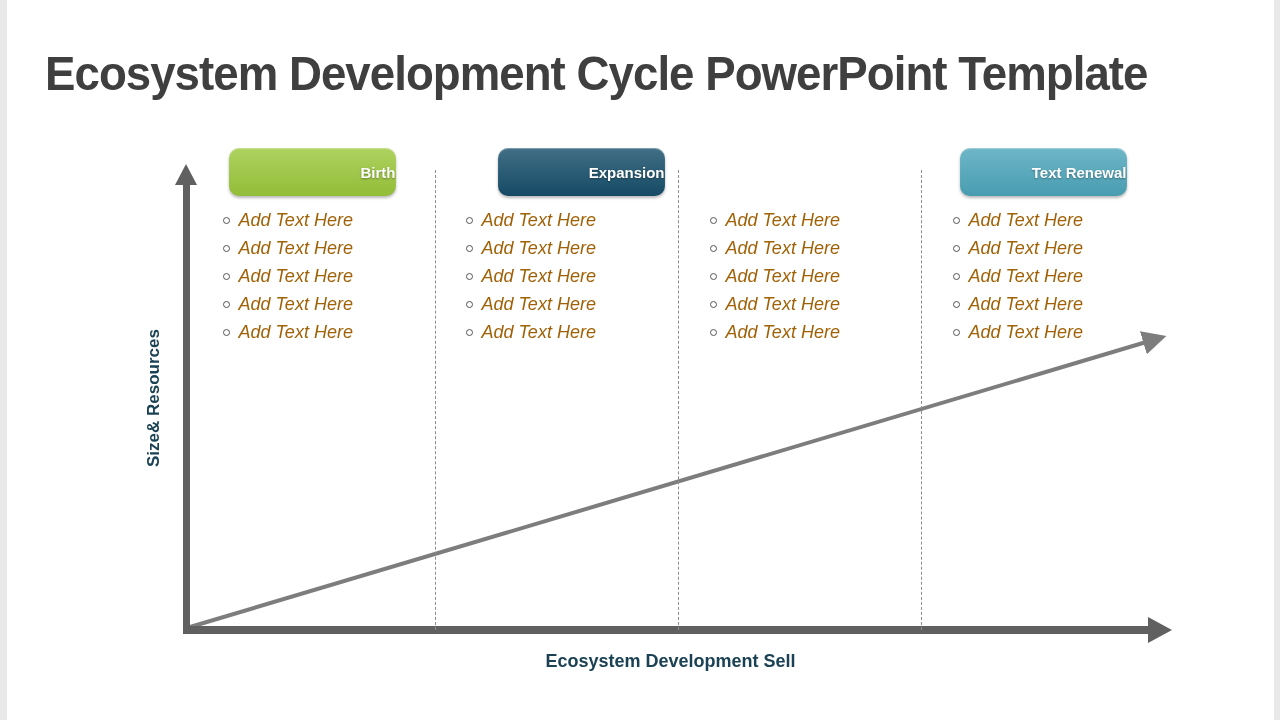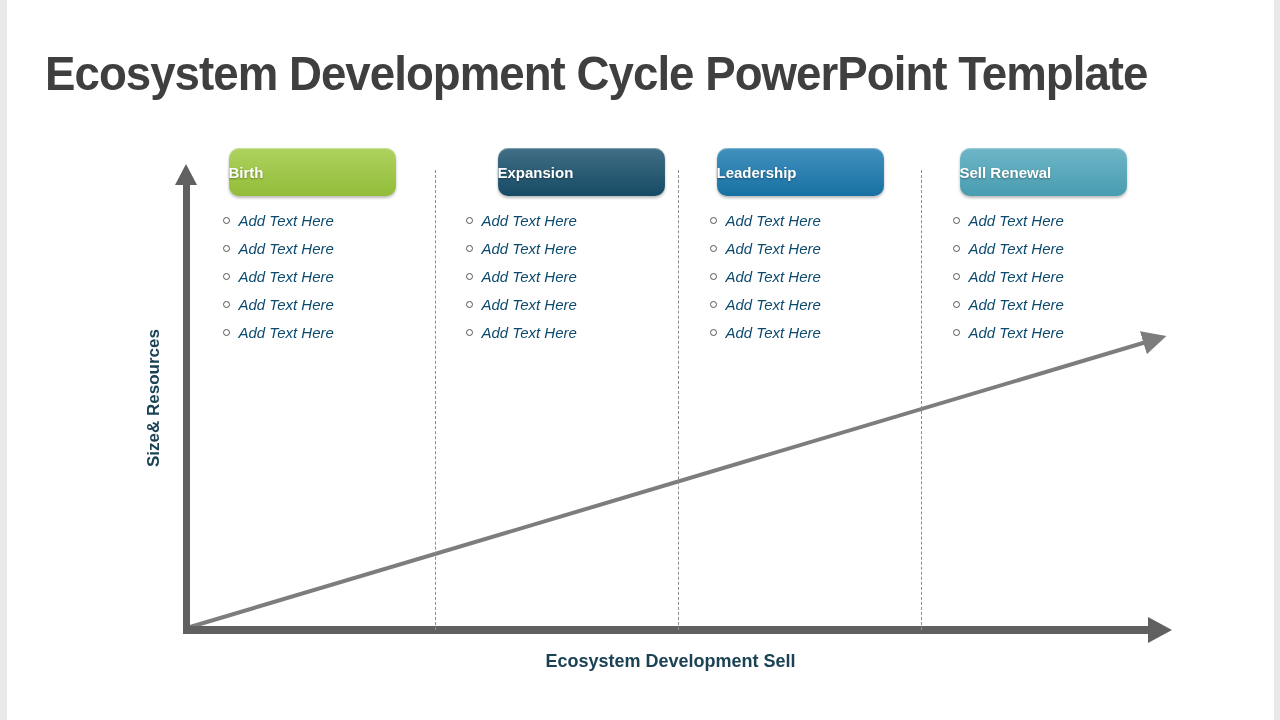--- a/index.html
+++ b/index.html
@@ -38,40 +38,40 @@
     font-size:17px; font-weight:bold; color:#1A4254;
   }
   .x-label {
     position:absolute; left:664px; top:661px; white-space:nowrap;
     transform:translate(-50%,-50%);
     font-size:18px; font-weight:bold; color:#1A4254;
   }
   
   .stage-btn {
     position:absolute; top:148px; width:167px; height:48px; border-radius:10px;
-    display:flex; align-items:center; justify-content:flex-start;
+    display:flex; align-items:center; justify-content:flex-end;
     color:#ffffff; font-weight:bold; font-size:15px;
     text-shadow:0 1px 2px rgba(0,0,0,0.35);
     background-image:linear-gradient(rgba(255,255,255,0.18), rgba(0,0,0,0.06));
     box-shadow:0 2px 3px rgba(0,0,0,0.28), inset 0 1px 1px rgba(255,255,255,0.35);
     cursor:pointer;
   }
   .s0 { left:222px; background-color:#9CC83C; }
   .s1 { left:491px; background-color:#174F6B; }
   .s2 { left:710px; background-color:#1878AE; }
   .s3 { left:953px; background-color:#4DA6BB; }
   
   .stage-list { position:absolute; top:206px; width:195px; }
   .l0 { left:216px; } .l1 { left:459px; } .l2 { left:703px; } .l3 { left:946px; }
   .list-item { display:flex; align-items:center; height:28px; gap:9px; cursor:text; }
   .bullet {
     width:7px; height:7px; border:1.3px solid #555555; border-radius:50%;
     flex:0 0 auto; background:transparent;
   }
-  .item-text { font-size:15px; font-style:italic; color:#0c4a6e; white-space:nowrap; }
+  .item-text { font-size:18px; font-style:italic; color:#a16207; white-space:nowrap; }
 </style>
 </head>
 <body>
 
 <div class="slide">
 
   <div class="title">Ecosystem Development Cycle PowerPoint Template</div>
 
   <svg class="growth-svg" viewBox="0 0 1280 720">
     <defs>
@@ -93,25 +93,22 @@
 
   <div class="y-label">Size&amp; Resources</div>
   <div class="x-label">Ecosystem Development Sell</div>
 
   <div class="stage-btn s0" style="background-color: rgb(156, 200, 60);">
     <span>Birth</span>
   </div>
   <div class="stage-btn s1" style="background-color: rgb(23, 79, 107);">
     <span>Expansion</span>
   </div>
-  <div class="stage-btn s2" style="background-color: rgb(24, 120, 174);">
-    <span>Leadership</span>
-  </div>
   <div class="stage-btn s3" style="background-color: rgb(77, 166, 187);">
-    <span>Sell Renewal</span>
+    <span>Text Renewal</span>
   </div>
 
   <div class="stage-list l0">
     <div class="list-item">
       <span class="bullet"></span>
       <span class="item-text">Add Text Here</span>
     </div>
     <div class="list-item">
       <span class="bullet"></span>
       <span class="item-text">Add Text Here</span>

